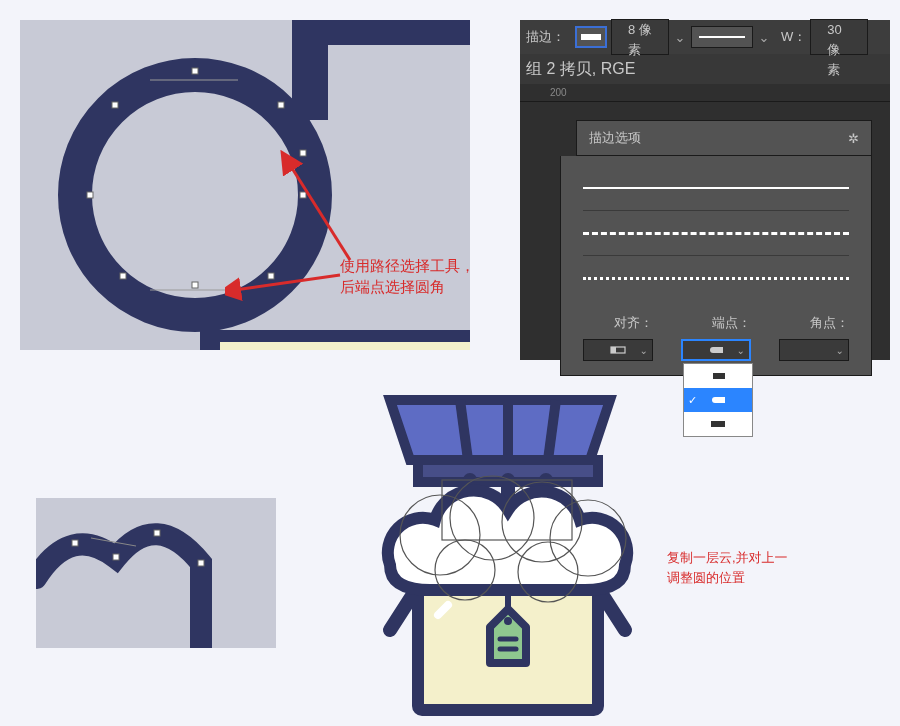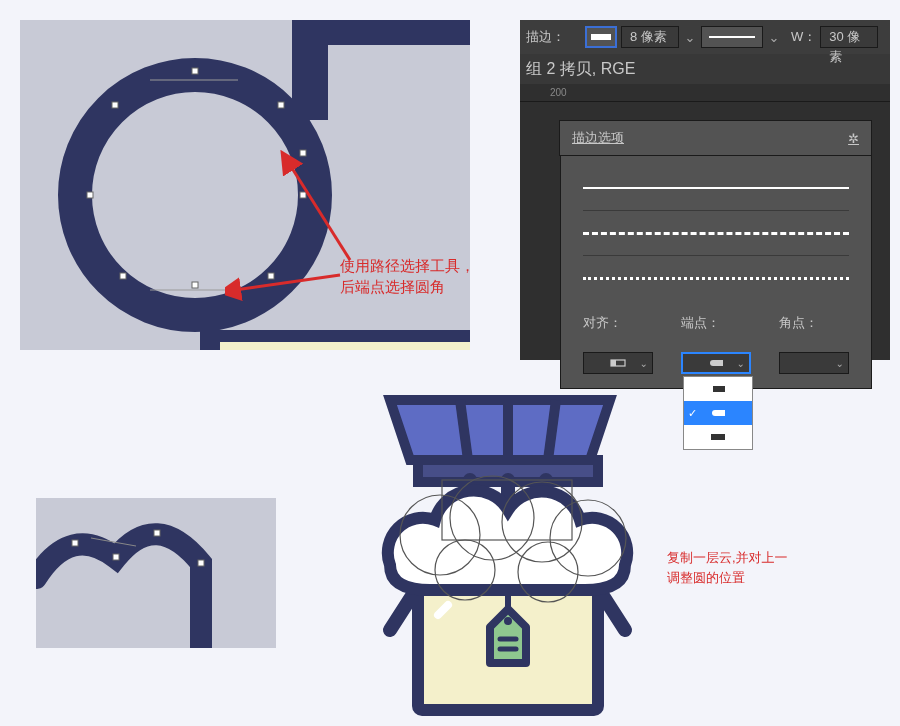--- a/index.html
+++ b/index.html
@@ -33,34 +33,34 @@
       color: #c8c8c8;
       font-size: 13px;
     }
     .stroke-top {
       display: flex; align-items: center;
       height: 34px;
       background: #3d3d3d;
       padding: 0 6px;
       gap: 4px;
     }
-    .stroke-top .label { margin-right: 16px; }
+    .stroke-top .label { margin-right: 6px; }
     .stroke-swatch {
       width: 32px; height: 22px;
       background: #535353;
       border: 1px solid #1a1a1a;
       display: flex; align-items: center; justify-content: center;
     }
     .stroke-swatch.active { border: 2px solid #3b6fd6; }
     .stroke-swatch .inner { width: 20px; height: 6px; background: #fff; }
     .stroke-val {
-      width: 58px; height: 22px;
+      width: 58px; height: 36px;
       background: #3a3a3a;
       border: 1px solid #1a1a1a;
-      padding: 0 8px;
+      padding: 0 16px;
       line-height: 20px;
     }
     .dash-preview {
       width: 62px; height: 22px;
       background: #535353;
       border: 1px solid #1a1a1a;
       display: flex; align-items: center; justify-content: center;
     }
     .dash-preview .line { width: 46px; height: 2px; background: #fff; }
     .w-label { margin-left: 6px; }
@@ -108,21 +108,21 @@
     .style-divider { height: 1px; background: #3a3a3a; margin: 4px 0; }
     
     .align-row {
       background: #535353;
       padding: 10px 22px 14px 22px;
       border: 1px solid #1a1a1a;
       border-top: none;
       display: flex; gap: 28px;
       font-size: 13px;
     }
-    .align-col { display: flex; flex-direction: column; gap: 20px; flex: 1; }
+    .align-col { display: flex; flex-direction: column; gap: 7px; flex: 1; text-align: right; }
     .align-select {
       width: 70px; height: 22px;
       background: #3a3a3a;
       border: 1px solid #1a1a1a;
       display: flex; align-items: center; justify-content: center;
       position: relative;
     }
     .align-select.highlighted { border: 2px solid #2b85ff; }
     .cap-icon { width: 18px; height: 10px; }
     
@@ -244,21 +244,21 @@
   </div>
   <div class="stroke-sub">
     <span>组 2 拷贝, RGE</span>
   </div>
   <div class="ruler">
     <span>200</span>
   </div>
 
   <div style="background:#2f2f2f; height:18px;"></div>
 
-  <div class="stroke-opts-header" style="margin-left:39px; margin-right:18px;text-decoration:underline;">
+  <div class="stroke-opts-header" style="margin-left:56px; margin-right:18px;">
     <span>描边选项</span>
     <span class="gear">✲</span>
   </div>
 
   <div class="stroke-styles" style="margin-left:40px; margin-right:18px;">
     <div class="style-row">
         <div class="style-solid"></div>
       </div>
     <div class="style-divider"></div>
     <div class="style-row">

